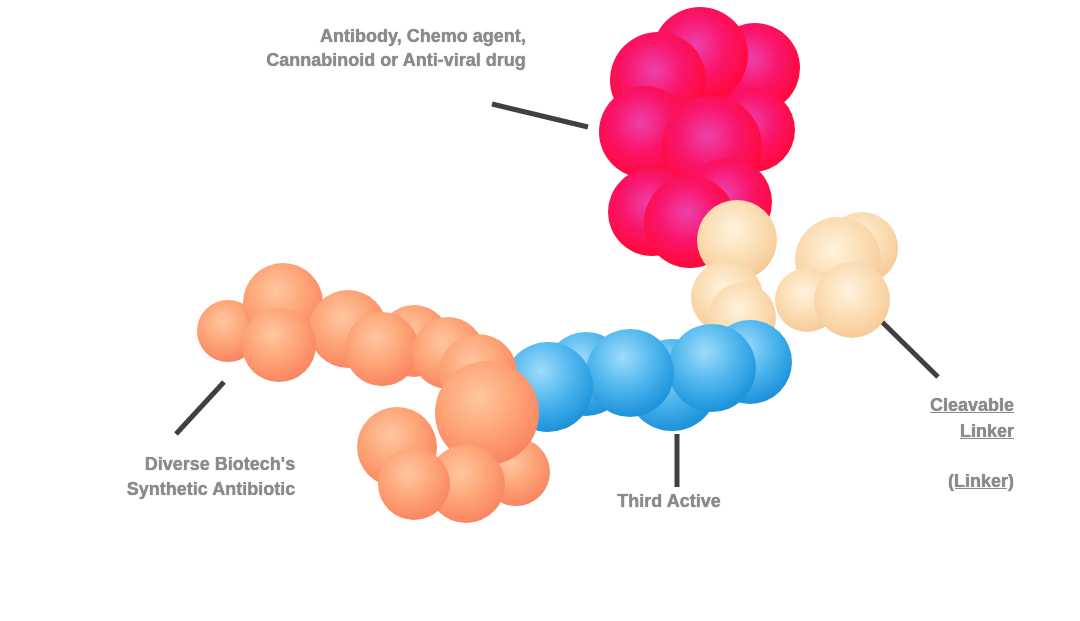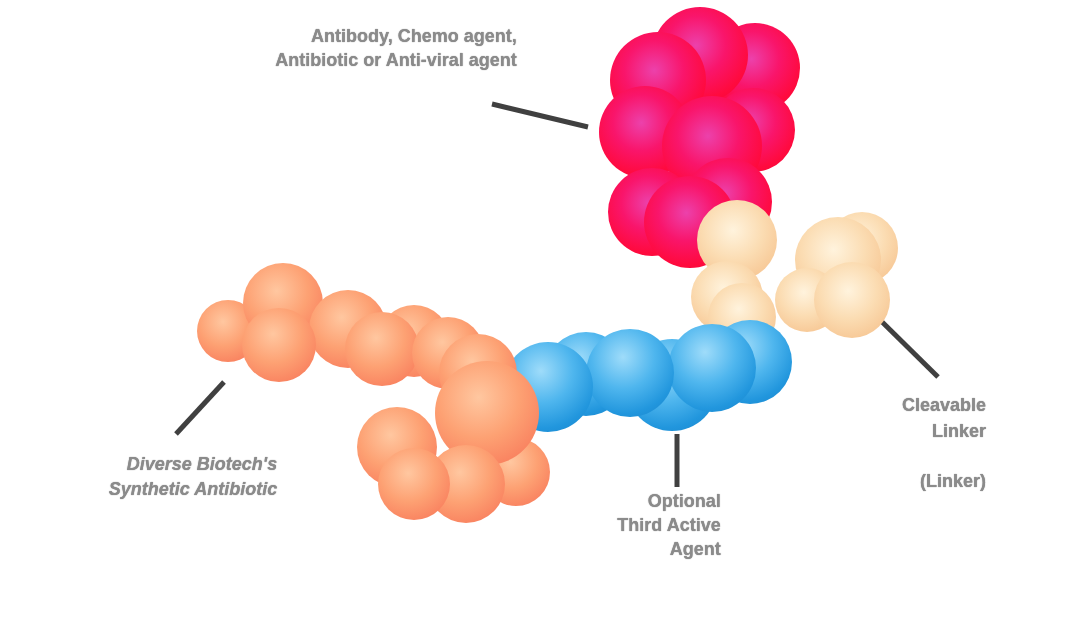--- a/index.html
+++ b/index.html
@@ -33,23 +33,23 @@
   
   .label{
     position:absolute;z-index:3;
     transform:translateX(-50%);
     text-align:right;white-space:nowrap;
     font-size:18px;font-weight:bold;line-height:24px;
     color:#8b8b8b;
     text-shadow:0 0 1px #707070;
   }
   #label-drug{left:396px;top:24px;}
-  #label-cannabinoid{left:193px;top:452px;line-height:25px;font-style:italic;}
+  #label-cannabinoid{left:211px;top:452px;line-height:25px;}
   #label-third-agent{left:669px;top:489px;}
-  #label-linker{left:944px;top:392px;line-height:26px;}
+  #label-linker{left:972px;top:392px;line-height:26px;text-decoration:underline;}
   #label-linker .label-line-gap{margin-top:24px;}
 </style>
 </head>
 <body>
 
 <div id="diagram">
 
   <svg id="connector-layer" width="1080" height="621">
       <line x1="492" y1="104" x2="588" y2="127" stroke="#404040" stroke-width="5"></line>
       <line x1="224" y1="382" x2="176" y2="434" stroke="#404040" stroke-width="5"></line>
@@ -98,32 +98,30 @@
         <div class="ball ball-orange" style="left: 482px; top: 438px; width: 68px; height: 68px;"></div>
         <div class="ball ball-orange" style="left: 435px; top: 361px; width: 104px; height: 104px;"></div>
         <div class="ball ball-orange" style="left: 357px; top: 407px; width: 80px; height: 80px;"></div>
         <div class="ball ball-orange" style="left: 427px; top: 445px; width: 78px; height: 78px;"></div>
         <div class="ball ball-orange" style="left: 378px; top: 448px; width: 72px; height: 72px;"></div>
       </div>
     </div>
 
   <div class="label" id="label-drug">
     <div>Antibody, Chemo agent,</div>
-    <div>Antibiotic or Anti-viral agent</div>
+    <div>Cannabinoid or Anti-viral drug</div>
   </div>
 
   <div class="label" id="label-cannabinoid">
     <div>Diverse Biotech's</div>
     <div>Synthetic Antibiotic</div>
   </div>
 
   <div class="label" id="label-third-agent">
-    <div>Optional</div>
     <div>Third Active</div>
-    <div>Agent</div>
   </div>
 
   <div class="label" id="label-linker">
     <div>Cleavable</div>
     <div>Linker</div>
     <div class="label-line-gap">(Linker)</div>
   </div>
 
 </div>
 

